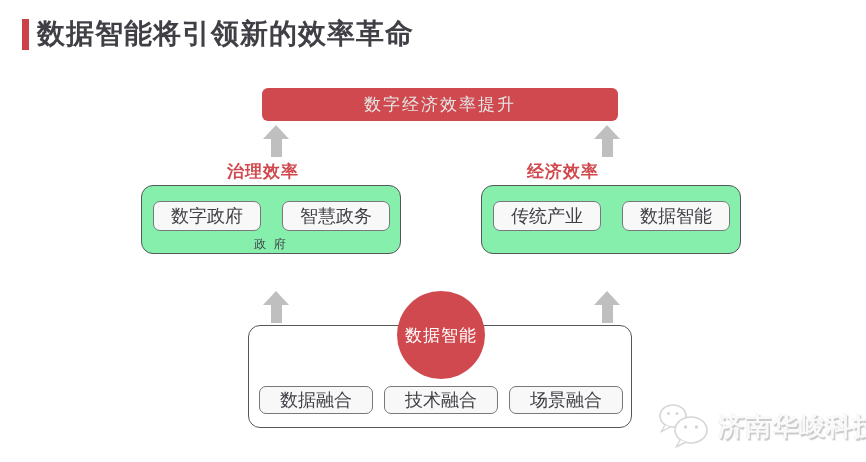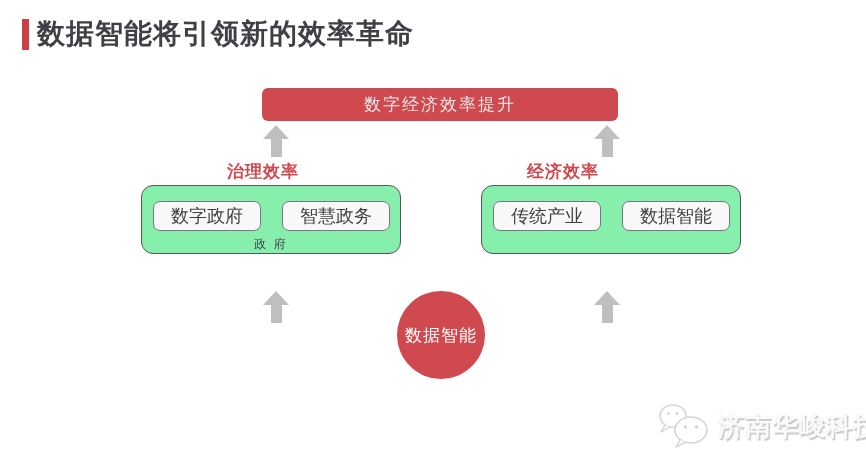--- a/index.html
+++ b/index.html
@@ -127,20 +127,25 @@
     <div class="chip c1">数字政府</div>
     <div class="chip c2">智慧政务</div>
     <div class="group-title">政 府</div>
   </div>
 
   <div class="group-box group-industry">
     <div class="chip c1">传统产业</div>
     <div class="chip c2">数据智能</div>
   </div>
 
+  <div class="bottom-box">
+    <div class="chip f1">数据融合</div>
+    <div class="chip f2">技术融合</div>
+    <div class="chip f3">场景融合</div>
+  </div>
 
   <div class="center-circle">数据智能</div>
 
   <div class="watermark">
     <svg class="wm-logo" viewBox="0 0 60 48" aria-hidden="true">
       <ellipse cx="19" cy="14" rx="13" ry="11" fill="#FFFFFF" stroke="#D6D6D6" stroke-width="1.6"></ellipse>
       <path d="M11 23 L7 30 L16 25" fill="#FFFFFF" stroke="#D6D6D6" stroke-width="1.4" stroke-linejoin="round"></path>
       <circle cx="14.5" cy="11.5" r="1.5" fill="#D6D6D6"></circle>
       <circle cx="23" cy="11.5" r="1.5" fill="#D6D6D6"></circle>
       <ellipse cx="37" cy="28" rx="16" ry="13" fill="#FFFFFF" stroke="#D6D6D6" stroke-width="1.6"></ellipse>

